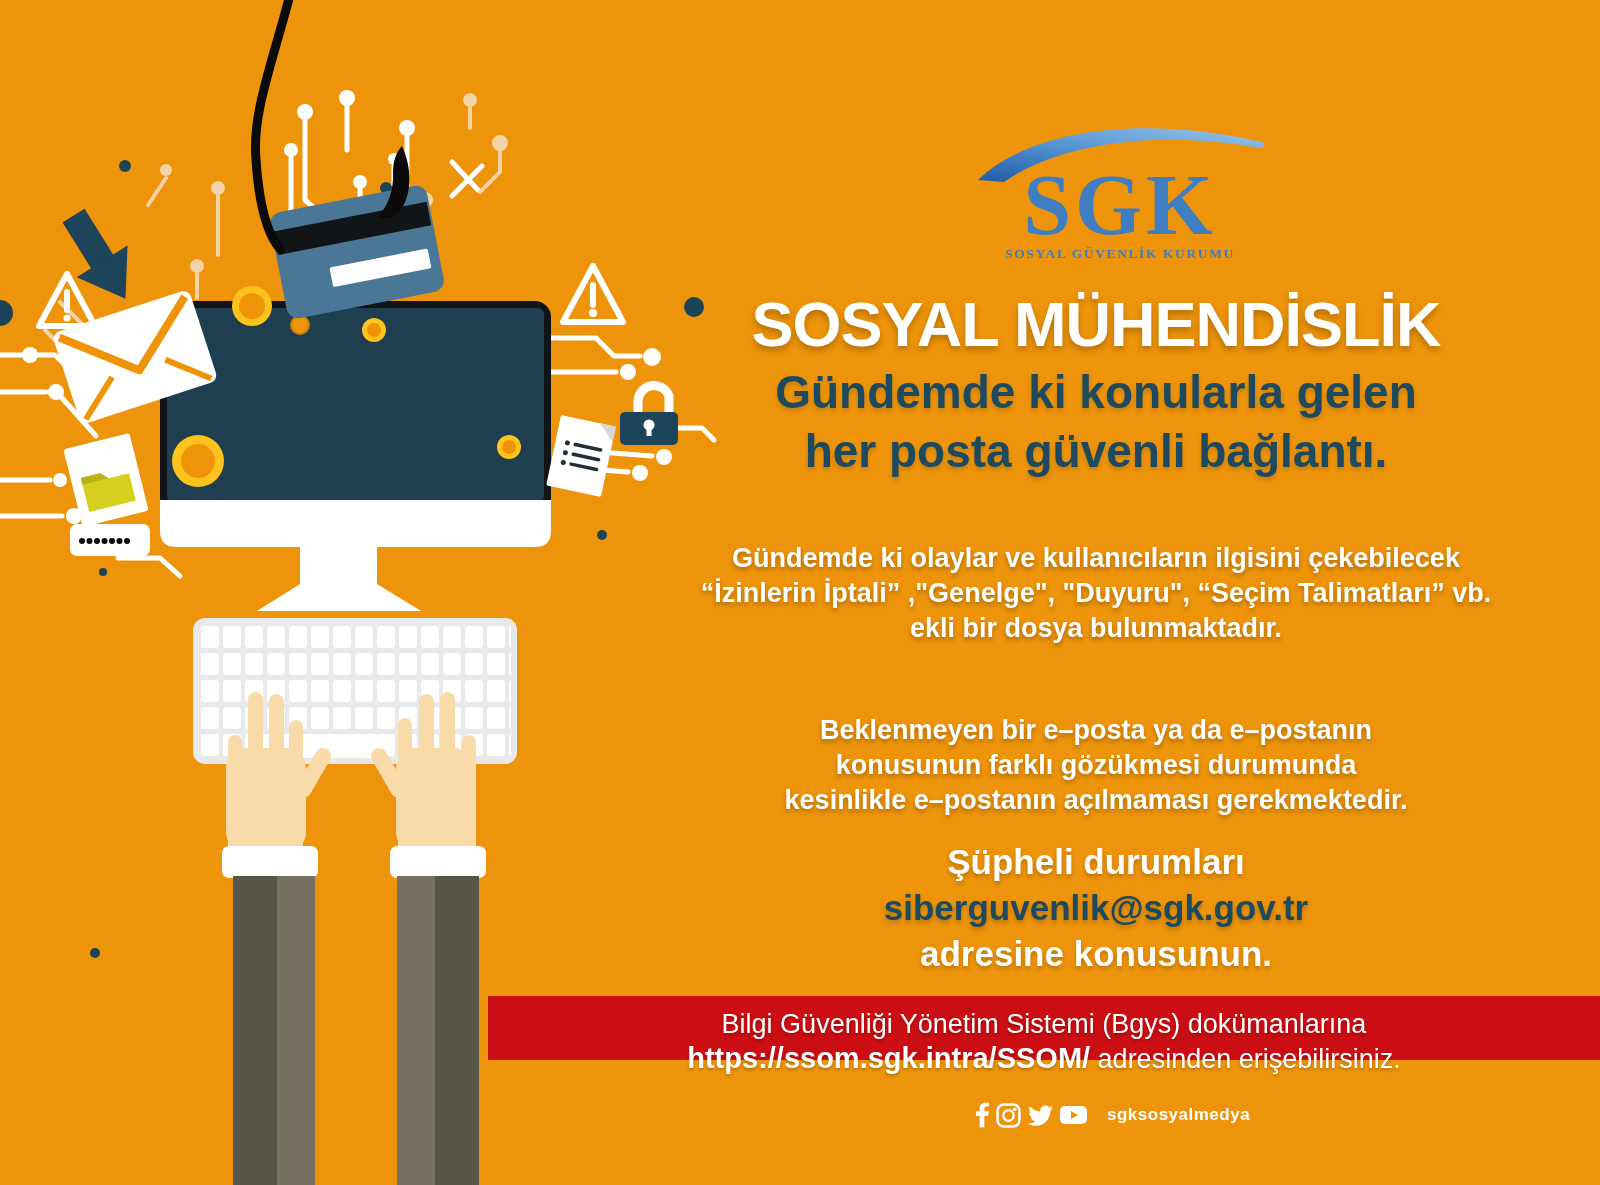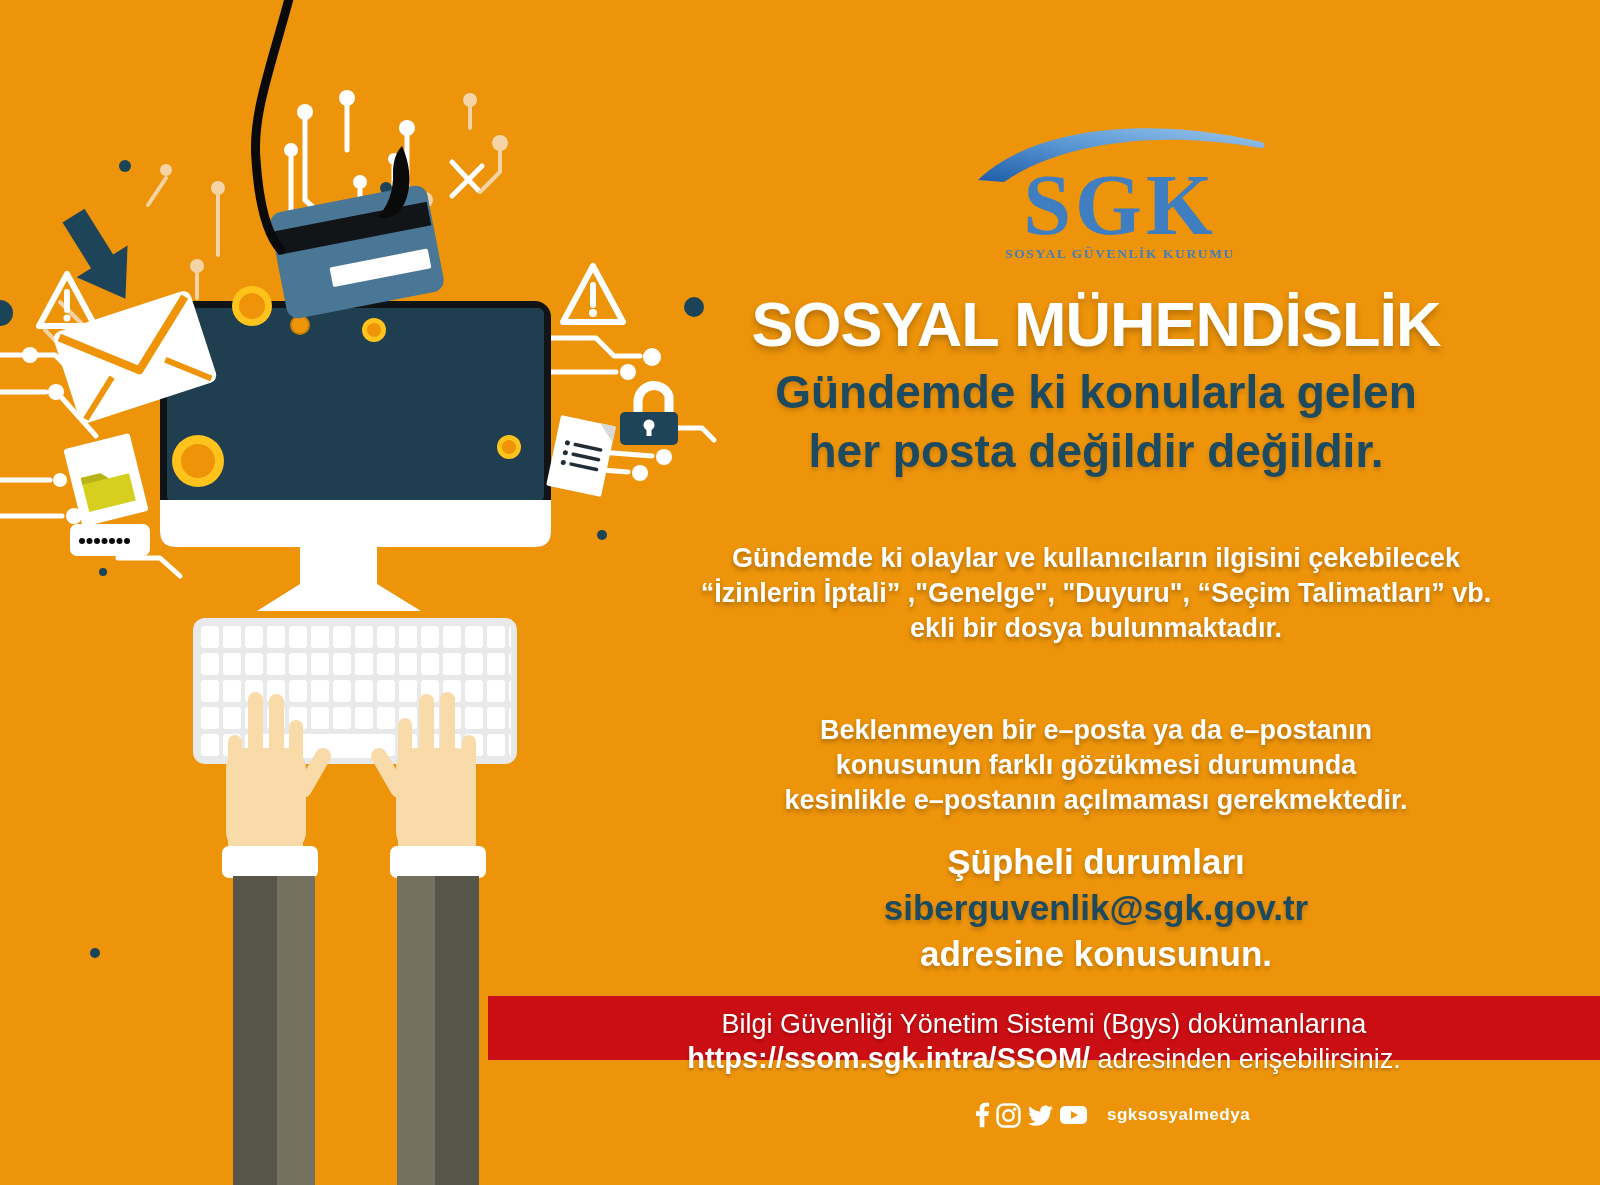--- a/index.html
+++ b/index.html
@@ -284,21 +284,21 @@
       <path d="M8,60 C55,14 160,-8 292,22 C296,24 295,29 290,28 C180,8 85,26 34,62 Z" fill="url(#sw)"></path>
     </svg>
     <div class="brand">SGK</div>
     <div class="org">SOSYAL GÜVENLİK KURUMU</div>
   </div>
 
   <div class="abs textcol" id="title">SOSYAL MÜHENDİSLİK</div>
 
   <div class="abs textcol" id="subtitle">
     <div>Gündemde ki konularla gelen</div>
-    <div>her posta değildir değildir.</div>
+    <div>her posta güvenli bağlantı.</div>
   </div>
 
   <div class="abs textcol para" id="para1">
     <div>Gündemde ki olaylar ve kullanıcıların ilgisini çekebilecek</div>
     <div>“İzinlerin İptali” ,"Genelge", "Duyuru", “Seçim Talimatları” vb.</div>
     <div>ekli bir dosya bulunmaktadır.</div>
   </div>
 
   <div class="abs textcol para" id="para2">
     <div>Beklenmeyen bir e–posta ya da e–postanın</div>

